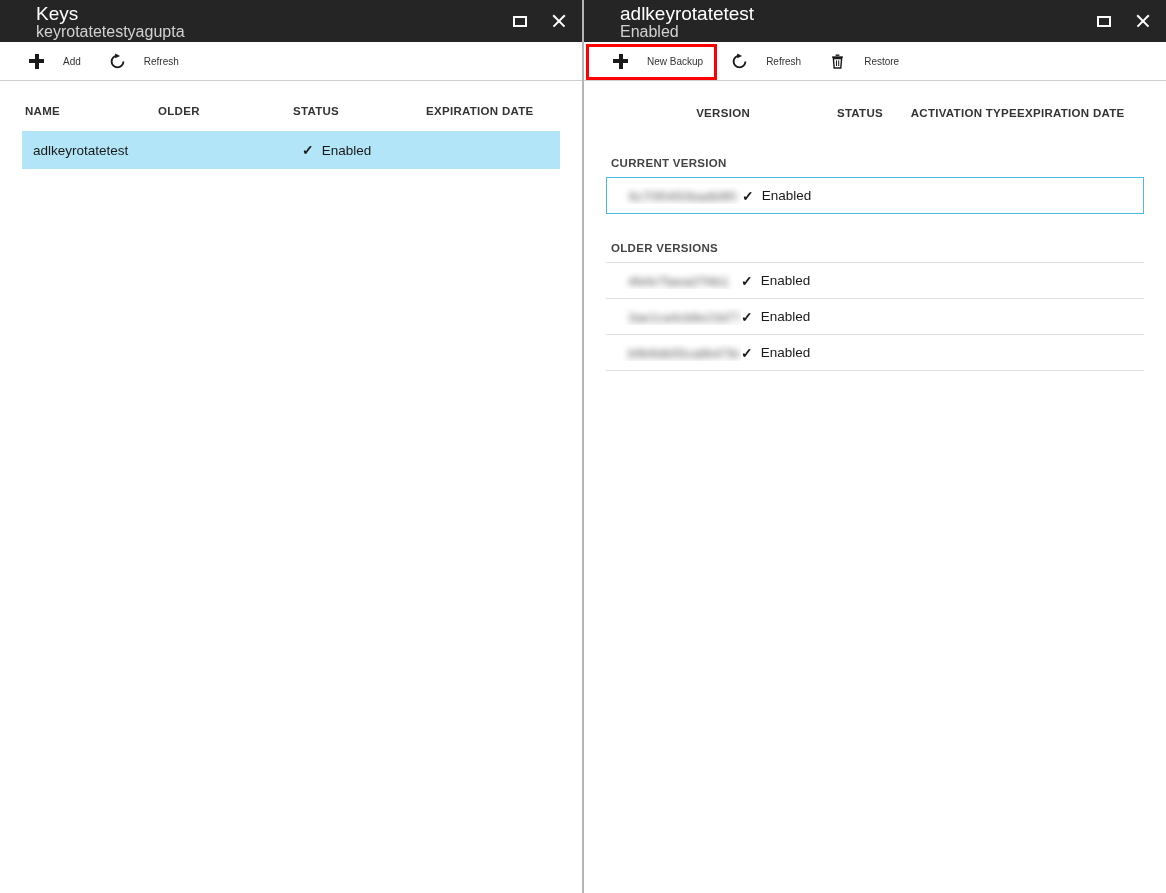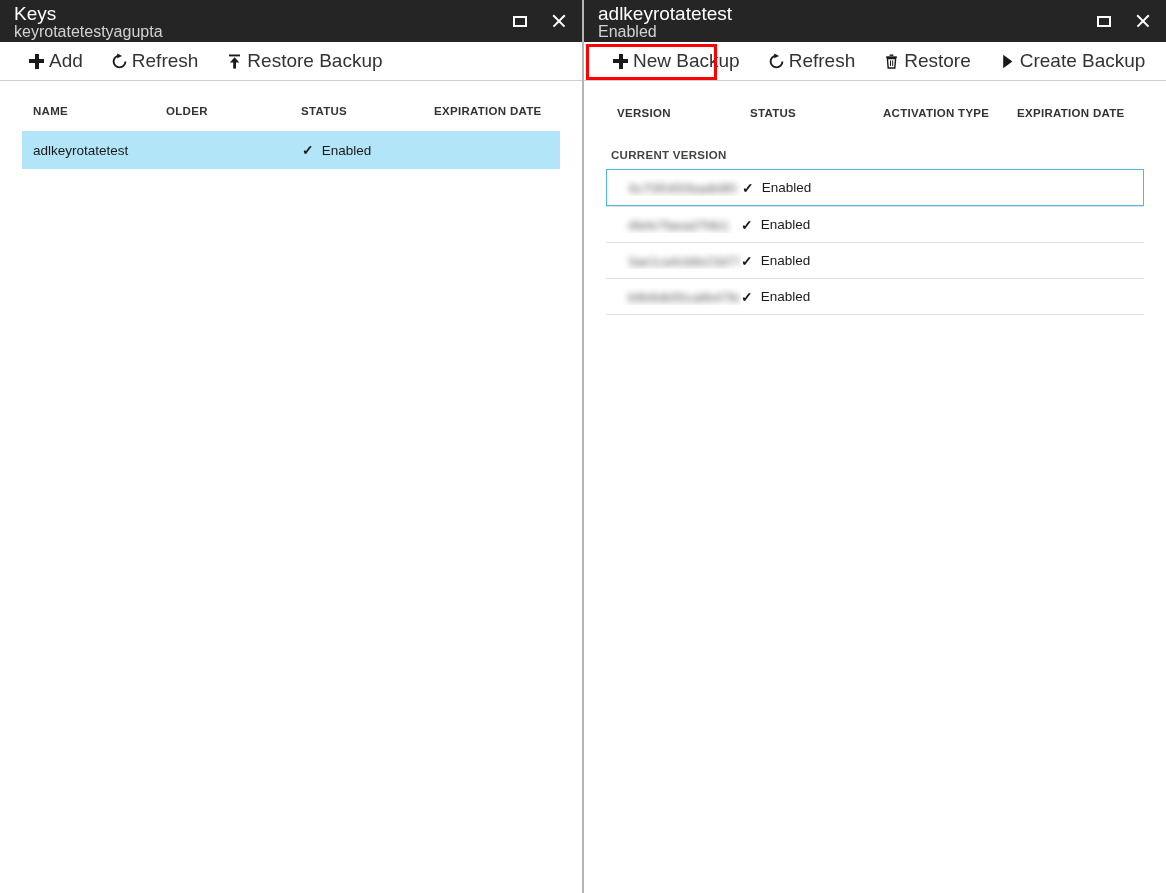--- a/index.html
+++ b/index.html
@@ -30,21 +30,21 @@
   
   .titlebar {
     height: 42px;
     background: #252526;
     color: #ffffff;
     position: relative;
     flex: 0 0 42px;
   }
   .title-text-wrap {
     position: absolute;
-    left: 14px; top: 2px;
+    left: 36px; top: 2px;
   }
   .blade-title {
     font-size: 19px;
     font-weight: 300;
     line-height: 23px;
     color: #ffffff;
     white-space: nowrap;
   }
   .blade-subtitle {
     font-size: 16px;
@@ -98,23 +98,23 @@
   .tb-item {
     display: flex;
     align-items: center;
     height: 36px;
     padding: 0 8px;
     margin-right: 12px;
     cursor: pointer;
     white-space: nowrap;
   }
   .tb-label {
-    font-size: 19px;
+    font-size: 10px;
     color: #333333;
-    margin-left: 4px;
+    margin-left: 18px;
   }
   .tb-icon {
     width: 17px; height: 17px;
     display: flex;
     align-items: center;
     justify-content: center;
     flex: 0 0 17px;
   }
 
   
@@ -136,24 +136,24 @@
 
   
   .col-head {
     display: flex;
     align-items: center;
     height: 32px;
     font-size: 11.5px;
     font-weight: bold;
     letter-spacing: 0.3px;
     color: #333333;
-    padding-left: 33px;
+    padding-left: 25px;
     margin-top: 14px;
   }
-  .col-head.right-pane { padding-left: 33px; margin-top: 16px; }
+  .col-head.right-pane { padding-left: 33px; margin-top: 16px; text-align: right; }
   .ch { flex: 0 0 auto; }
 
   
   .list-left { padding: 0 22px; margin-top: 4px; }
   .key-row {
     height: 38px;
     display: flex;
     align-items: center;
     background: #b2e5f7;
     cursor: pointer;
@@ -180,21 +180,21 @@
   }
 
   
   .right-body { padding: 0 22px; }
   .section-label {
     font-size: 11.5px;
     font-weight: bold;
     letter-spacing: 0.3px;
     color: #444444;
     padding-left: 5px;
-    margin-top: 20px;
+    margin-top: 28px;
     margin-bottom: 8px;
   }
   .current-row {
     height: 37px;
     border: 1px solid #4fb8e0;
     background: #ffffff;
     display: flex;
     align-items: center;
     cursor: pointer;
   }
@@ -264,30 +264,20 @@
       </div>
       <div class="tb-item">
         <span class="tb-icon">
           <svg width="17" height="17" viewBox="0 0 17 17">
             <path d="M8.5 2.6 A5.9 5.9 0 1 0 14.4 8.5" fill="none" stroke="#1a1a1a" stroke-width="1.9"></path>
             <polygon points="6.2,0.6 11.1,2.9 6.2,5.2" fill="#1a1a1a"></polygon>
           </svg>
         </span>
         <span class="tb-label">Refresh</span>
       </div>
-      <div class="tb-item">
-        <span class="tb-icon">
-          <svg width="17" height="17" viewBox="0 0 17 17">
-            <rect x="3" y="1.5" width="11" height="1.9" fill="#1a1a1a"></rect>
-            <rect x="7.2" y="7.2" width="2.8" height="8.4" fill="#1a1a1a"></rect>
-            <polygon points="8.6,4.3 13.3,9.4 3.9,9.4" fill="#1a1a1a"></polygon>
-          </svg>
-        </span>
-        <span class="tb-label">Restore Backup</span>
-      </div>
     </div>
 
     <div class="col-head">
       <span class="ch" style="width:133px">NAME</span>
       <span class="ch" style="width:135px">OLDER</span>
       <span class="ch" style="width:133px">STATUS</span>
       <span class="ch">EXPIRATION DATE</span>
     </div>
 
     <div class="list-left">
@@ -342,28 +332,20 @@
           <svg width="17" height="17" viewBox="0 0 17 17">
             <rect x="3.2" y="3.3" width="10.6" height="1.7" fill="#1a1a1a"></rect>
             <rect x="6.6" y="1.5" width="3.8" height="1.4" fill="#1a1a1a"></rect>
             <path d="M4.4 5.6 h8.2 l-0.8 9.4 h-6.6 z" fill="none" stroke="#1a1a1a" stroke-width="1.4"></path>
             <rect x="7.0" y="7.4" width="1" height="5.6" fill="#1a1a1a"></rect>
             <rect x="9.2" y="7.4" width="1" height="5.6" fill="#1a1a1a"></rect>
           </svg>
         </span>
         <span class="tb-label">Restore</span>
       </div>
-      <div class="tb-item">
-        <span class="tb-icon">
-          <svg width="17" height="17" viewBox="0 0 17 17">
-            <polygon points="4.2,1.8 13.4,8.5 4.2,15.2" fill="#1a1a1a"></polygon>
-          </svg>
-        </span>
-        <span class="tb-label">Create Backup</span>
-      </div>
       <div class="tb-highlight"></div>
     </div>
 
     <div class="col-head right-pane">
       <span class="ch" style="width:133px">VERSION</span>
       <span class="ch" style="width:133px">STATUS</span>
       <span class="ch" style="width:134px">ACTIVATION TYPE</span>
       <span class="ch">EXPIRATION DATE</span>
     </div>
 
@@ -375,20 +357,21 @@
         <span class="cell-version">
           <span class="blurred">6c70f0450badb9f0</span>
         </span>
         <span class="cell-vstatus">
           <span class="check">✓</span>
           <span>Enabled</span>
         </span>
         <span class="cell-blank"></span>
       </div>
 
+      <div class="section-label">OLDER VERSIONS</div>
 
       <div class="older-list">
 
         <div class="ver-row">
           <span class="cell-version">
             <span class="blurred">4fefe7faead7f4b1</span>
           </span>
           <span class="cell-vstatus">
             <span class="check">✓</span>
             <span>Enabled</span>

